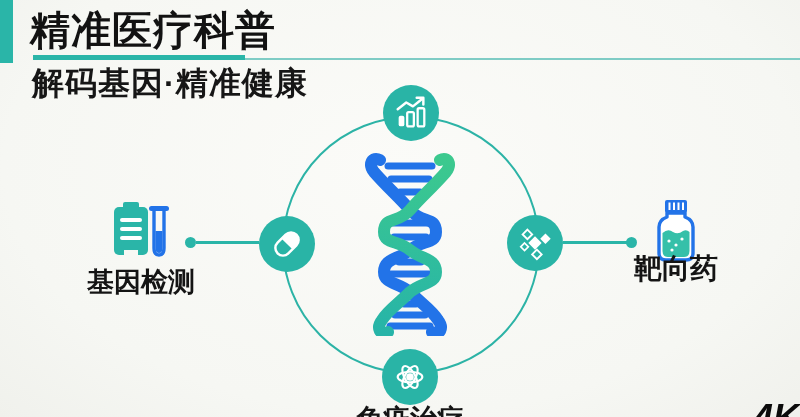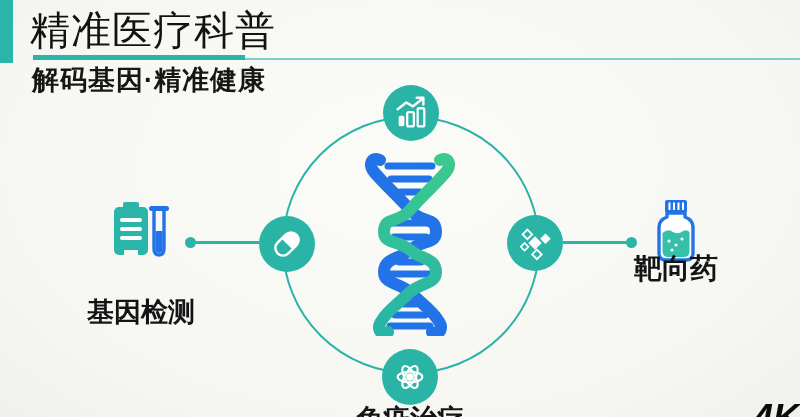--- a/index.html
+++ b/index.html
@@ -5,42 +5,42 @@
   html,body{margin:0;padding:0;}
   body{
     width:800px;height:417px;position:relative;overflow:hidden;
     background:radial-gradient(ellipse at 50% 40%, #fbfbf8 0%, #f6f7f3 70%, #f0f1ec 100%);
     font-family:"Liberation Sans","DejaVu Sans",sans-serif;
     color:#141414;
   }
   .abs{position:absolute;}
   
   .accent-bar{left:0;top:0;width:13px;height:63px;background:#2ab5a8;}
-  .page-title{left:30px;top:3px;font-size:40px;font-weight:400;letter-spacing:1px;color:#121212;white-space:nowrap;}
+  .page-title{left:30px;top:3px;font-size:40px;font-weight:700;letter-spacing:1px;color:#121212;white-space:nowrap;}
   .rule-thin{left:33px;top:58px;width:767px;height:2px;background:#7fccc5;}
   .rule-thick{left:33px;top:55px;width:212px;height:5px;background:#2ab5a8;}
-  .subtitle{left:32px;top:62px;font-size:27px;font-weight:bold;letter-spacing:1px;color:#161616;white-space:nowrap;}
+  .subtitle{left:32px;top:62px;font-size:32px;font-weight:bold;letter-spacing:1px;color:#161616;white-space:nowrap;}
   
   .orbit{left:282px;top:116px;width:258px;height:258px;border:2px solid #2cb3a6;border-radius:50%;box-sizing:border-box;}
   .node{width:56px;height:56px;border-radius:50%;background:#29b4a6;display:flex;align-items:center;justify-content:center;}
   .node svg{display:block;}
   .node-top{left:383px;top:85px;}
   .node-left{left:259px;top:216px;}
   .node-right{left:507px;top:215px;}
   .node-bottom{left:382px;top:349px;}
   
   .conn{height:3px;background:#2ab5a8;top:241px;}
   .conn-left{left:196px;width:63px;}
   .conn-right{left:563px;width:64px;}
   .dot{width:11px;height:11px;border-radius:50%;background:#2ab5a8;top:237px;}
   .dot-left{left:185px;}
   .dot-right{left:626px;}
   
   .side-label{font-weight:bold;color:#141414;text-align:center;white-space:nowrap;}
-  .label-left{left:85px;top:264px;width:112px;font-size:27px;margin-top:30px;}
+  .label-left{left:85px;top:264px;width:112px;font-size:27px;}
   .label-right{left:630px;top:250px;width:92px;font-size:28px;}
   .label-bottom{left:354px;top:401px;width:112px;font-size:27px;}
   .watermark{left:753px;top:397px;font-size:36px;font-weight:900;font-style:italic;color:#0b0b0b;}
 </style>
 </head>
 <body>
 
 <div class="abs accent-bar"></div>
 <div class="abs page-title">精准医疗科普</div>
 <div class="abs rule-thin"></div>

